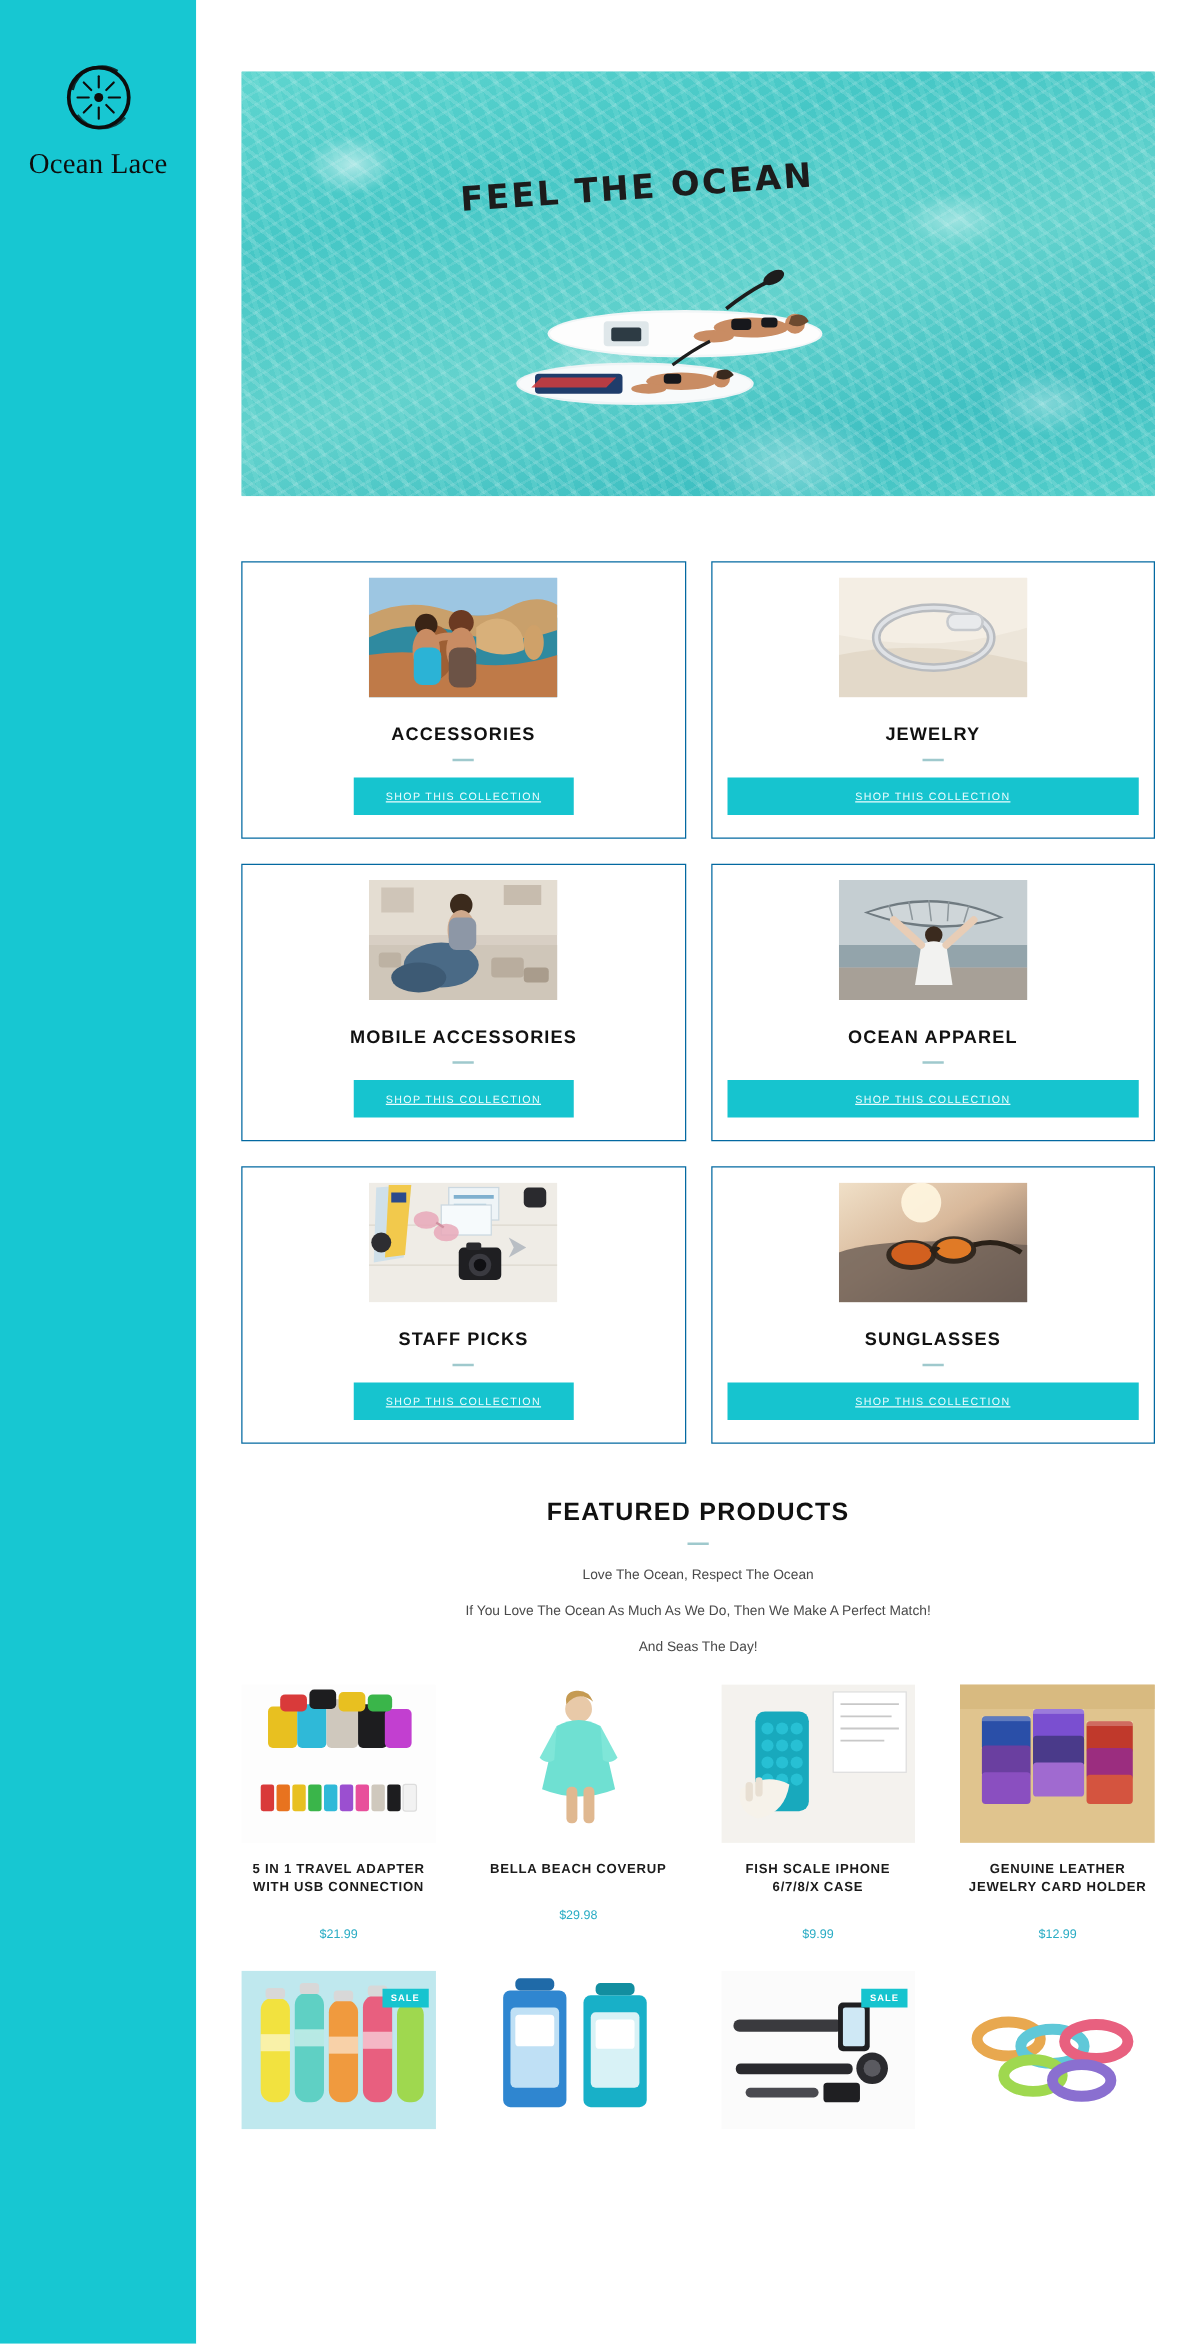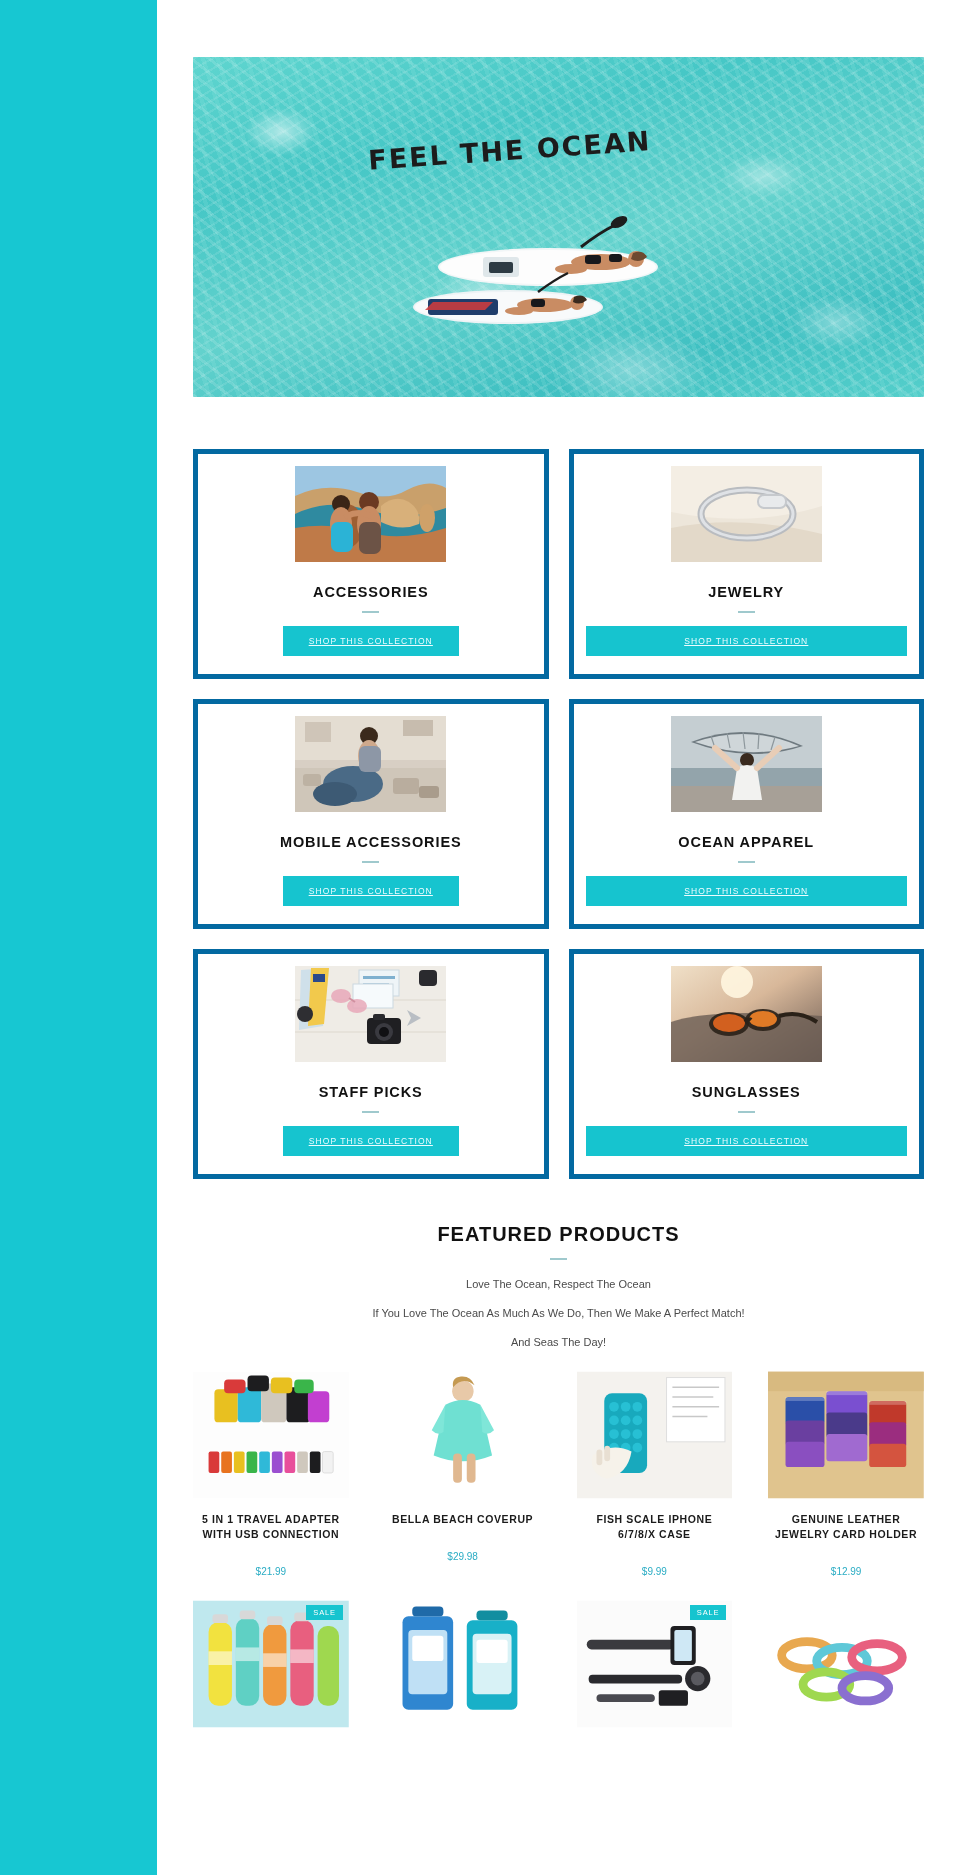--- a/index.html
+++ b/index.html
@@ -84,21 +84,21 @@
   .paddlers { position: absolute; left: 140px; top: 150px; z-index: 2; }
 
   
   .collections {
     margin: 52px 36px 0 36px;
     display: grid;
     grid-template-columns: 1fr 1fr;
     gap: 20px 20px;
   }
   .coll-card {
-    border: 5px solid #0369a1;
+    border: 1px solid #0369a1;
     background: #fff;
     padding: 12px 12px 18px 12px;
     text-align: center;
     cursor: pointer;
   }
   .coll-img {
     width: 151px; height: 96px;
     margin: 0 auto;
     overflow: hidden;
     position: relative;
@@ -149,34 +149,55 @@
   .prod-img {
     width: 100%; height: 130px;
     position: relative; overflow: hidden;
   }
   .prod-name {
     font-size: 10.5px; font-weight: bold; letter-spacing: .6px;
     color: #1b1b1b; margin-top: 12px; line-height: 1.45;
   }
   .prod-price { font-size: 10px; color: #2aacc4; margin-top: 24px; }
   .sale-badge {
-    position: absolute; top: 6px; right: 6px;
+    position: absolute; top: 16px; right: 6px;
     background: #16c4cf; color: #fff;
     font-size: 7.5px; letter-spacing: .8px;
-    padding: 3px 7px; z-index: 4;
+    padding: 3px 7px; z-index: 4; font-weight: bold;
   }
   svg { display: block; }
 </style>
 </head>
 <body>
 
 <div class="page">
 
   <aside class="sidebar">
 
+    <div class="logo-wrap">
+      <div class="logo-mark">
+        <svg width="62" height="62" viewBox="0 0 62 62">
+          <circle cx="31" cy="30" r="24" fill="none" stroke="#0d0d0d" stroke-width="3"></circle>
+          <path d="M10 24 A24 24 0 0 1 46 9" fill="none" stroke="#0d0d0d" stroke-width="2.2" opacity=".85"></path>
+          <path d="M14 44 A24 24 0 0 0 52 46" fill="none" stroke="#0d0d0d" stroke-width="2" opacity=".7"></path>
+          <circle cx="31" cy="30" r="3.6" fill="#0d0d0d"></circle>
+          <g stroke="#0d0d0d" stroke-width="1.7" stroke-linecap="round">
+            <line x1="31" y1="13" x2="31" y2="22"></line>
+            <line x1="31" y1="38" x2="31" y2="47"></line>
+            <line x1="14" y1="30" x2="23" y2="30"></line>
+            <line x1="39" y1="30" x2="48" y2="30"></line>
+            <line x1="19" y1="18" x2="25" y2="24"></line>
+            <line x1="37" y1="36" x2="43" y2="42"></line>
+            <line x1="43" y1="18" x2="37" y2="24"></line>
+            <line x1="25" y1="36" x2="19" y2="42"></line>
+          </g>
+        </svg>
+      </div>
+      <div class="logo-name">Ocean Lace</div>
+    </div>
 
   </aside>
 
   <main class="main">
 
     <section class="hero">
       <div class="paddlers">
         <svg width="360" height="130" viewBox="0 0 360 130">
           <ellipse cx="215" cy="60" rx="110" ry="19" fill="#f2f6f7"></ellipse>
           <ellipse cx="215" cy="60" rx="108" ry="17" fill="#fdfdfd"></ellipse>

